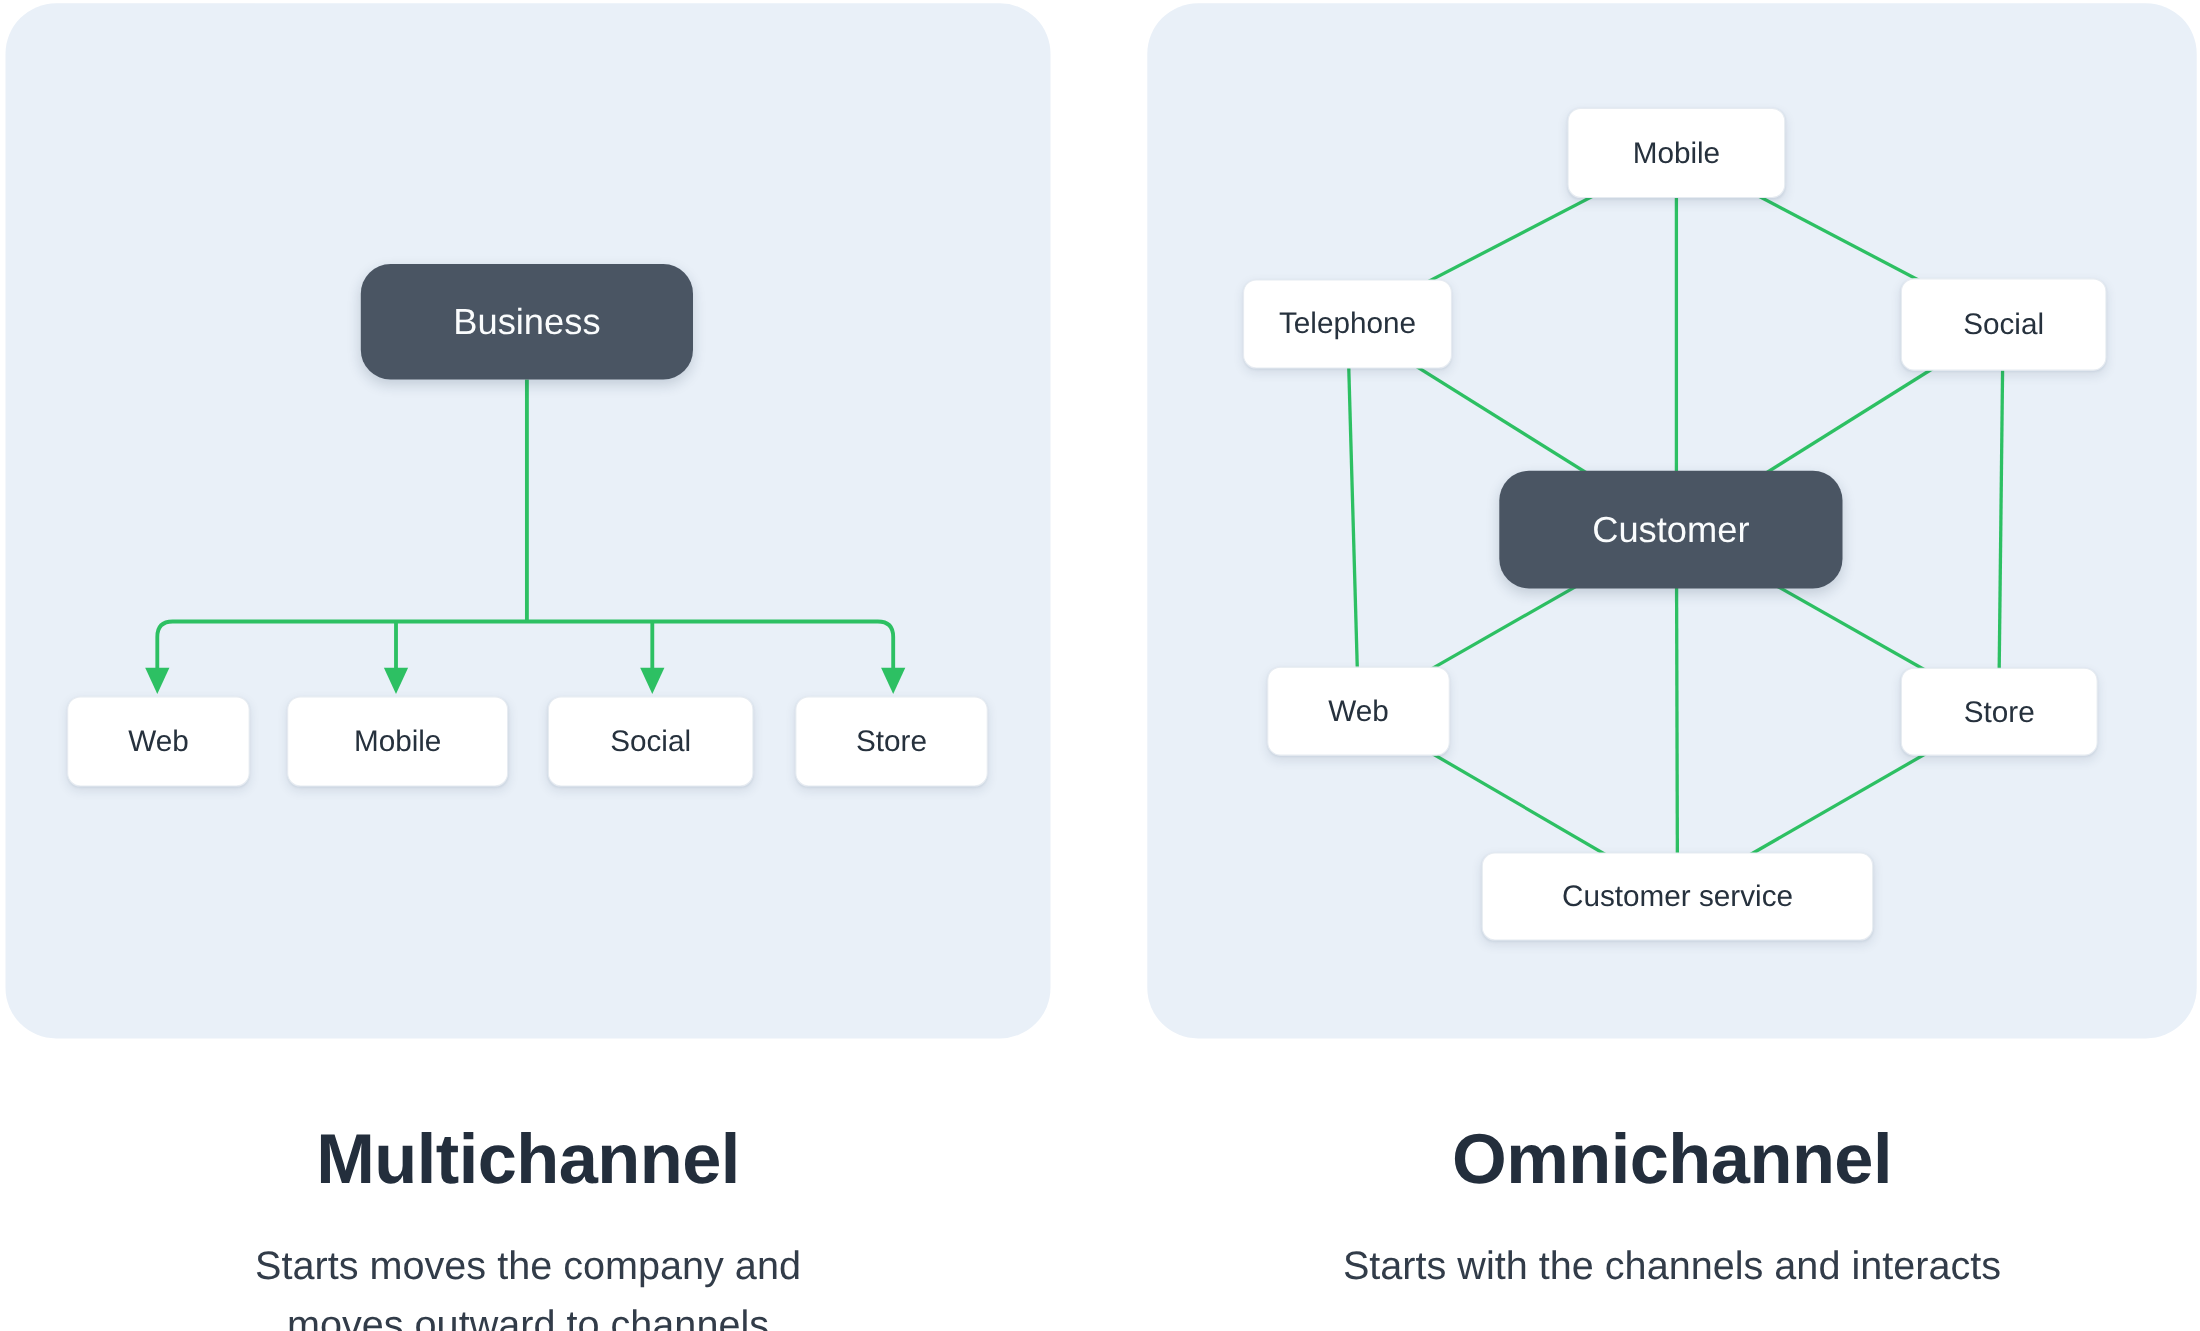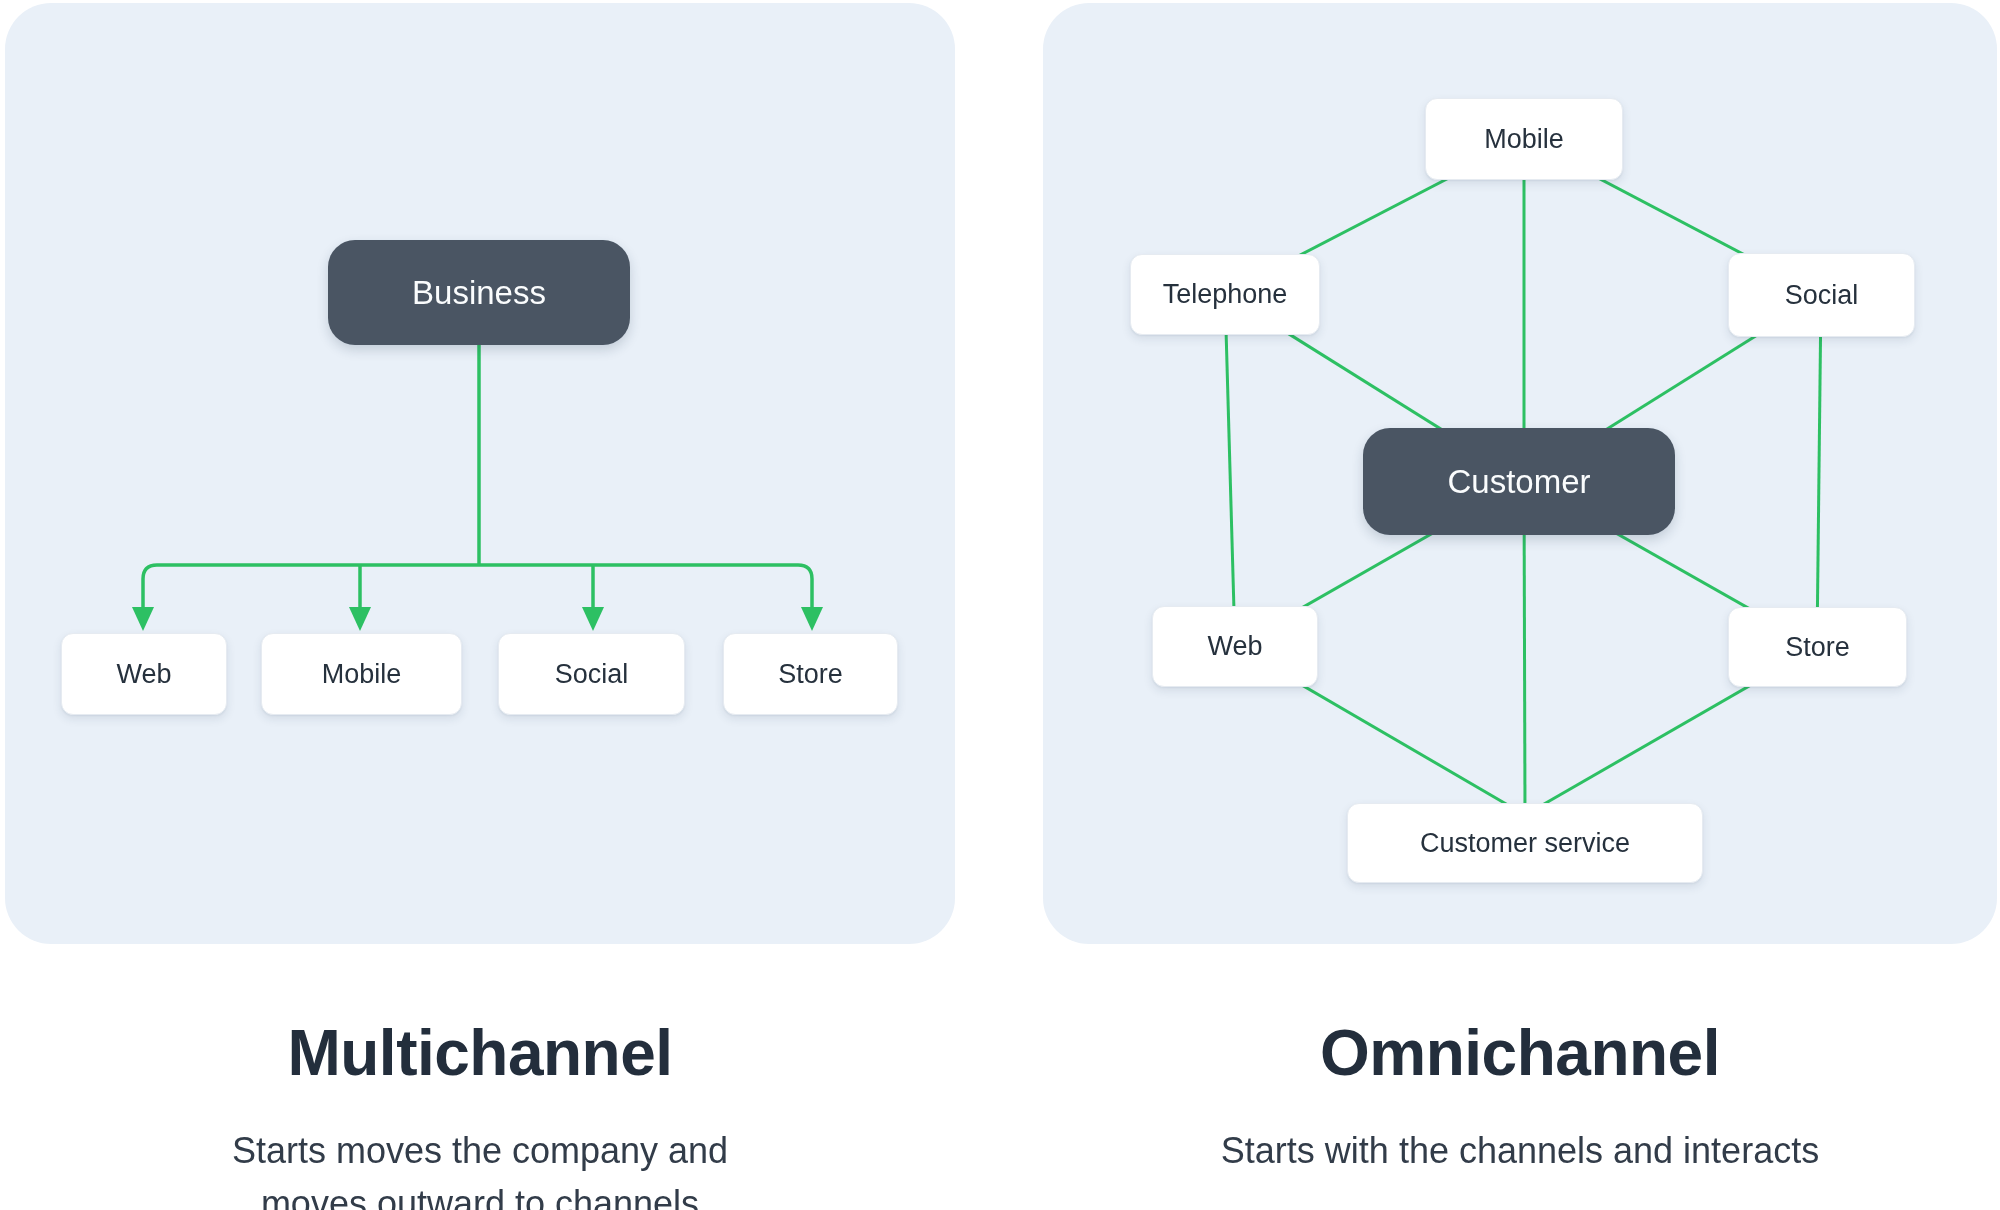--- a/index.html
+++ b/index.html
@@ -128,21 +128,21 @@
       <line class="edge net" x1="192" y1="643" x2="482" y2="812"></line>
       <line class="edge net" x1="774" y1="644" x2="482" y2="812"></line>
     </svg>
 
     <div class="node" style="left:382px; top:95px; width:198px; height:82px;">Mobile</div>
     <div class="node" style="left:87px; top:251px; width:190px; height:81px;">Telephone</div>
     <div class="node" style="left:685px; top:250px; width:187px; height:84px;">Social</div>
     <div class="node dark" style="left:320px; top:425px; width:312px; height:107px;">Customer</div>
     <div class="node" style="left:109px; top:603px; width:166px; height:81px;">Web</div>
     <div class="node" style="left:685px; top:604px; width:179px; height:80px;">Store</div>
-    <div class="node" style="left:304px; top:800px; width:356px; height:80px;">Customer service</div>
+    <div class="node" style="left:304px; top:772px; width:356px; height:80px;">Customer service</div>
   </div>
 
   <div class="caption left">
     <h2>Multichannel</h2>
     <p><span>Starts moves the company and</span><br><span>moves outward to channels</span></p>
   </div>
 
   <div class="caption right">
     <h2>Omnichannel</h2>
     <p><span>Starts with the channels and interacts</span><br></p>

